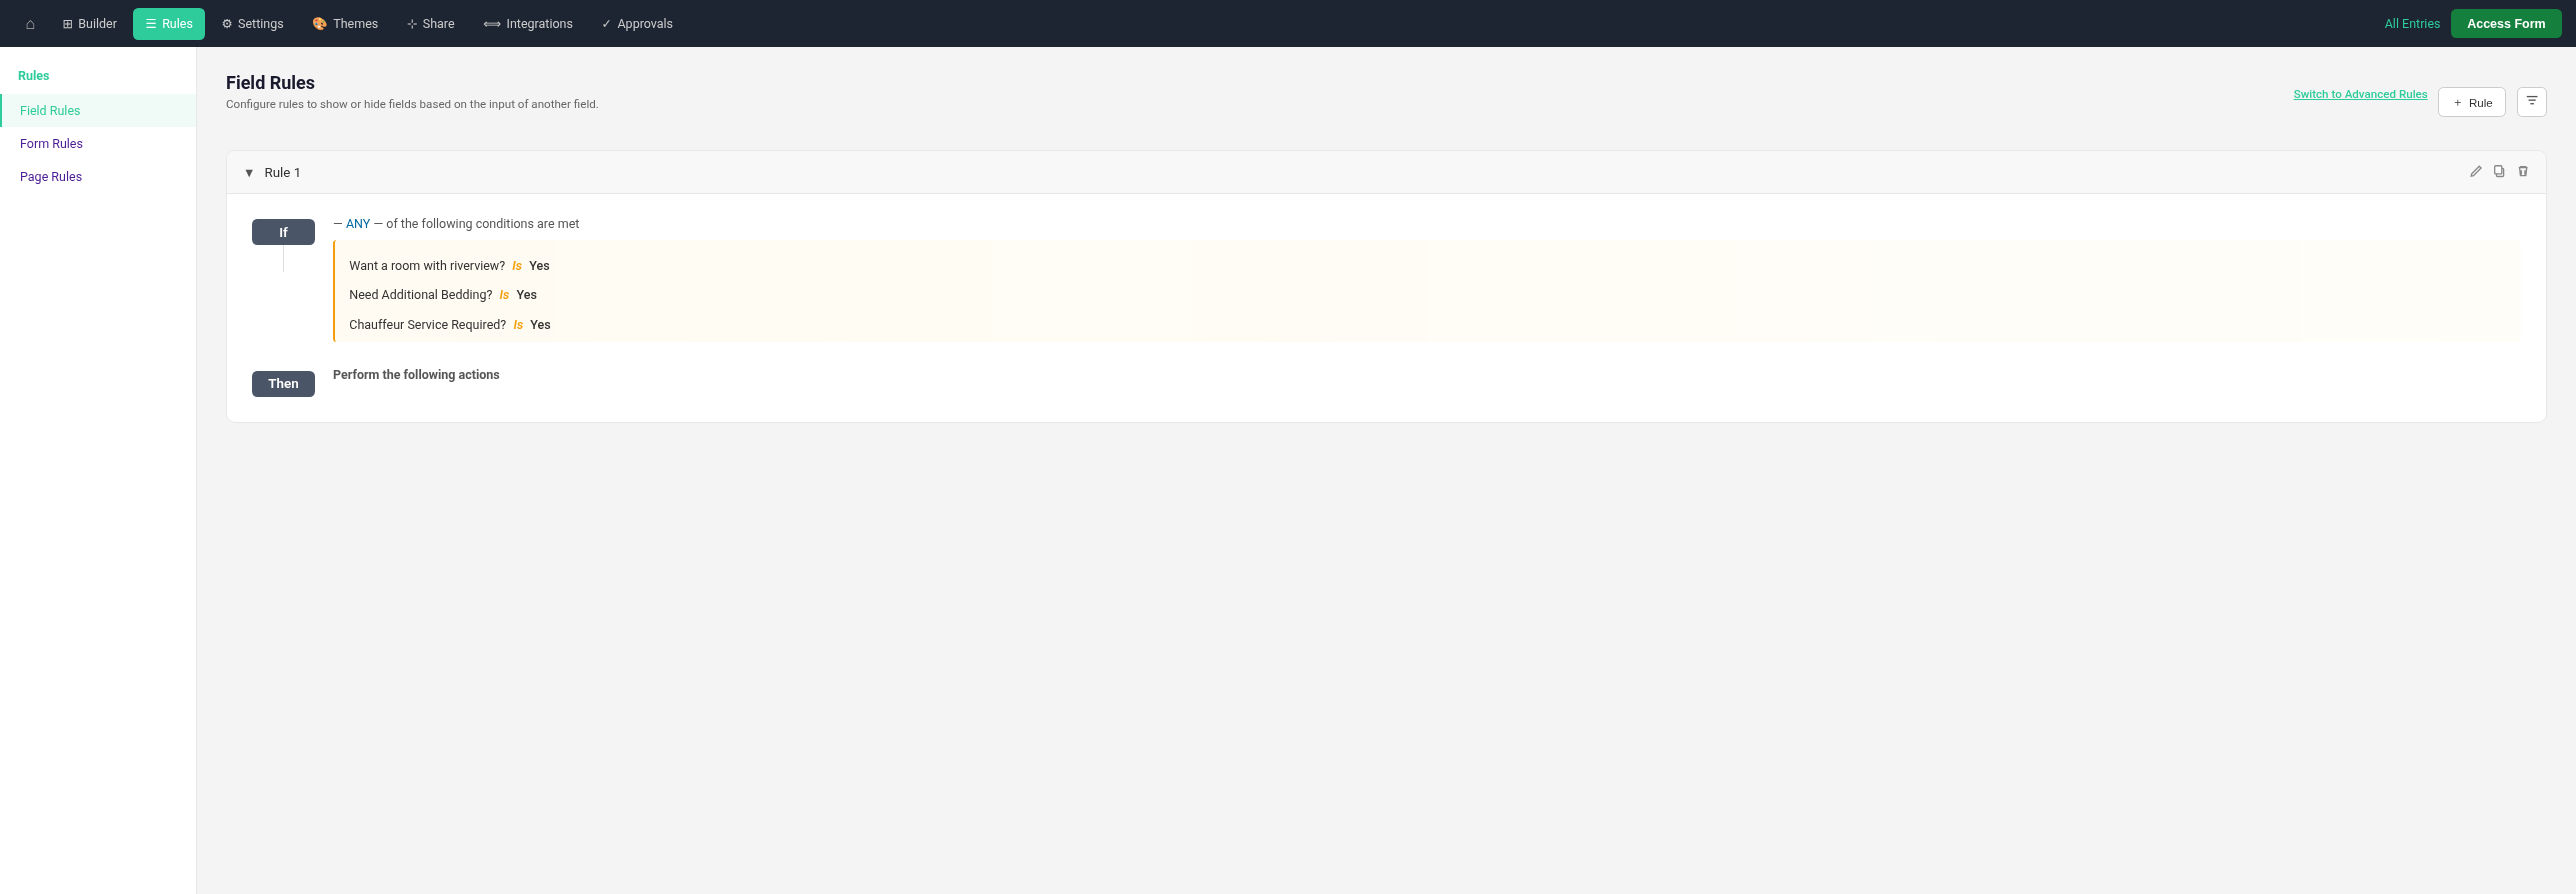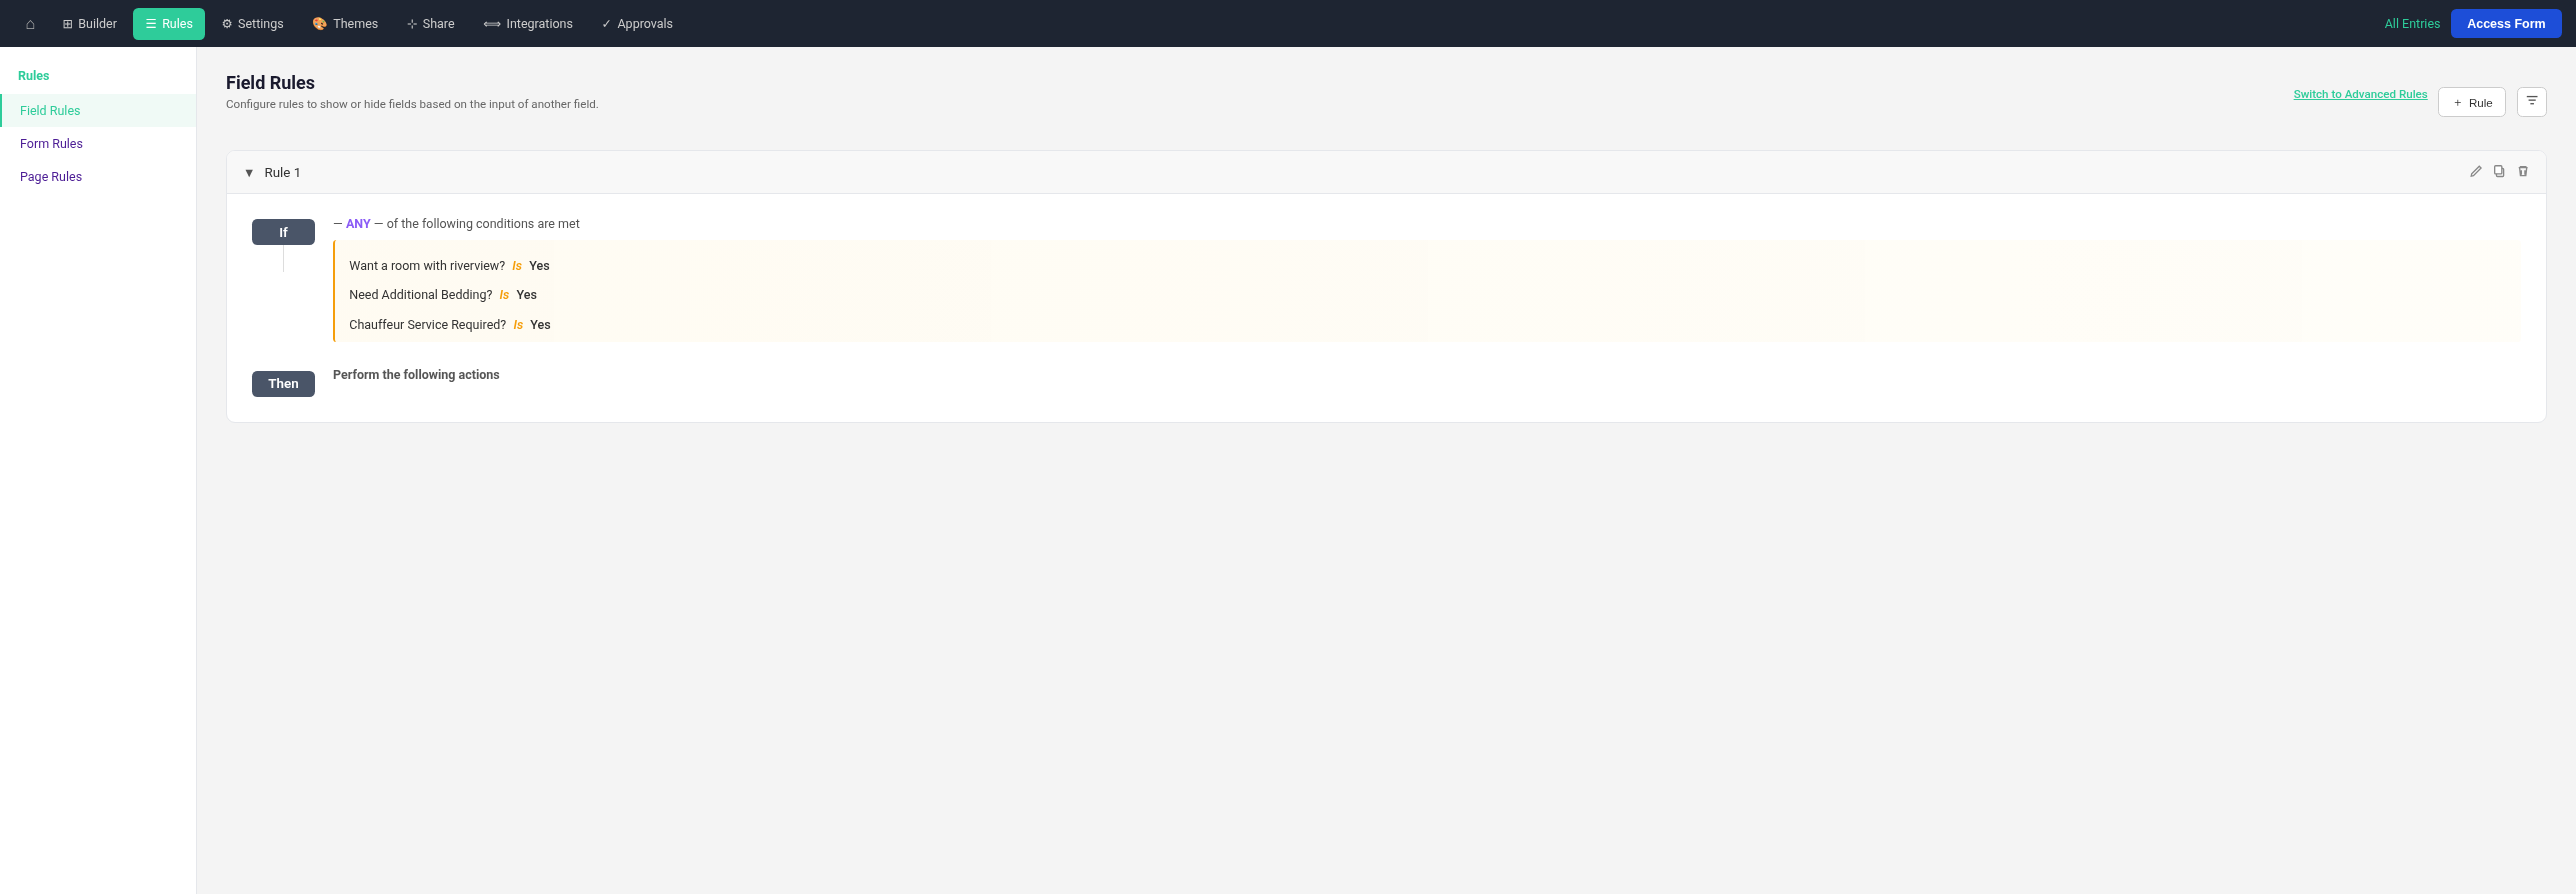--- a/index.html
+++ b/index.html
@@ -13,21 +13,21 @@
       width: 32px; height: 32px; display: flex; align-items: center; justify-content: center; color: #aaa; cursor: pointer; border-radius: 5.4px;
     }
     .nav-item {
       display: flex; align-items: center; gap: 5.4px; padding: 5.4px 12.5px; color: #ccc; font-size: 12.5px; cursor: pointer; border-radius: 5.4px; height: 32px;
     }
     .nav-item.active { background: #2ecc9a; color: #fff; }
     .nav-spacer { flex: 1; }
     .nav-right { display: flex; align-items: center; gap: 10.7px; }
     .all-entries-link { color: #2ecc9a; font-size: 12.5px; cursor: pointer; text-decoration: none; }
     .access-form-btn {
-      background: #1d4ed8; color: #fff; border: none; border-radius: 5.4px; padding: 7.2px 16px; font-size: 12.5px; font-weight: 600; cursor: pointer;
+      background: #15803d; color: #fff; border: none; border-radius: 5.4px; padding: 7.2px 16px; font-size: 12.5px; font-weight: 600; cursor: pointer;
     }
 
     
     .layout { display: flex; height: calc(894px - 47px); }
 
     
     .sidebar { width: 197px; background: #fff; border-right: 0.9px solid #e5e7eb; padding: 14.3px 0; flex-shrink: 0; }
     .sidebar-section-label {
       font-size: 12.5px; font-weight: 700; color: #2ecc9a; padding: 7.2px 18px 10.7px;
     }
@@ -69,21 +69,21 @@
     .rule-body { padding: 21.5px 25px 25px; }
 
     
     .condition-block { display: flex; align-items: flex-start; gap: 18px; margin-bottom: 25px; }
     .block-label {
       background: #4a5568; color: #fff; border-radius: 5.4px; padding: 5.4px 16px; font-size: 13.4px; font-weight: 600; min-width: 63px; text-align: center; flex-shrink: 0; margin-top: 3.6px;
     }
     .block-content { flex: 1; }
 
     .condition-desc { font-size: 12.5px; color: #555; margin-bottom: 9px; }
-    .condition-desc .any-tag { font-weight: 700; color: #8b5cf6; }
+    .condition-desc .any-tag { font-weight: 400; color: #0369a1; }
 
     .conditions-box {
       border-left: 2.7px solid #f59e0b; border-radius: 3.6px; background: linear-gradient(to right, rgba(251,191,36,0.06), rgba(252,211,77,0.04));
       padding: 10.7px 0 3.6px 0; margin-left: 0; text-align: right;
     }
     .condition-row {
       display: flex; align-items: center; gap: 7.2px; padding: 7.2px 14.3px; font-size: 12.5px; color: #333;
     }
     .condition-label { color: #333; }
     .condition-is { color: #f59e0b; font-weight: 600; font-style: italic; }

